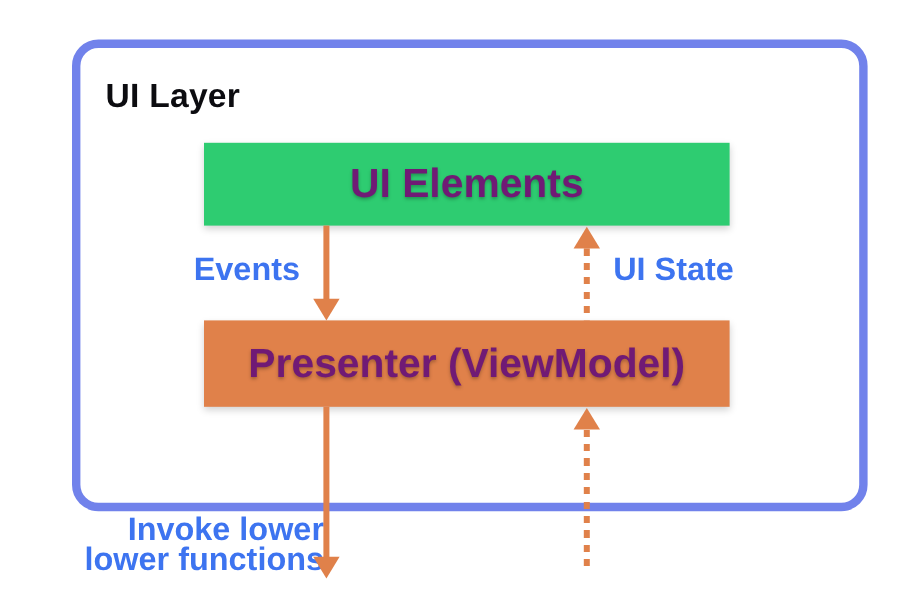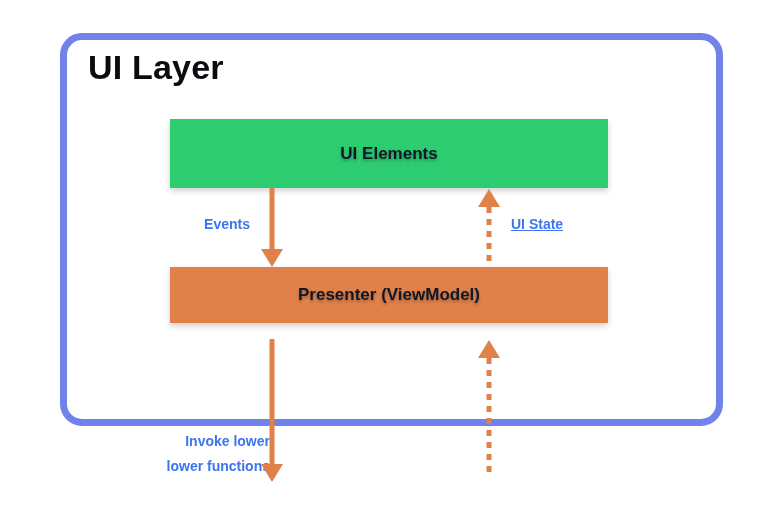--- a/index.html
+++ b/index.html
@@ -24,42 +24,42 @@
     position: absolute;
     left: 60px; top: 33px;
     width: 663px; height: 393px;
     border: 7px solid var(--frame-blue);
     border-radius: 22px;
     background: #ffffff;
     z-index: 1;
   }
   .layer-title {
     position: absolute;
-    left: 88px; top: 48px;
-    font-size: 34px;
+    left: 88px; top: 64px;
+    font-size: 28px;
     font-weight: bold;
     color: var(--title-black);
     letter-spacing: 0.2px;
     z-index: 2;
   }
   .box {
     position: absolute;
     left: 170px;
     width: 438px;
     display: flex;
     align-items: center;
     justify-content: center;
     box-shadow: 0 3px 6px rgba(0,0,0,0.18);
     z-index: 2;
   }
   .box-green { top: 119px; height: 69px; background: var(--box-green); }
-  .box-orange { top: 267px; height: 56px; background: var(--box-orange); }
+  .box-orange { top: 267px; height: 72px; background: var(--box-orange); }
   .box-label {
-    color: #0f172a;
-    font-size: 17px;
+    color: #701a75;
+    font-size: 34px;
     font-weight: bold;
     text-shadow: 0 2px 3px rgba(0,0,0,0.28);
     white-space: nowrap;
   }
   .arrow { position: absolute; z-index: 3; }
   .stem {
     position: absolute;
     left: 50%;
     transform: translateX(-50%);
     width: 5px;
@@ -91,28 +91,28 @@
 
   .arrow-invoke { left: 261px; top: 339px; width: 22px; height: 143px; }
   .arrow-invoke .stem { top: 0; height: 127px; }
 
   .arrow-data-stream { left: 478px; top: 340px; width: 22px; height: 138px; }
   .arrow-data-stream .stem { top: 18px; height: 120px; }
 
   .flow-label {
     position: absolute;
     color: var(--label-blue);
-    font-size: 14px;
+    font-size: 27px;
     font-weight: bold;
     line-height: 25px;
     z-index: 2;
     white-space: nowrap;
   }
   .label-events { left: 130px; top: 212px; width: 120px; text-align: right; }
-  .label-ui-state { left: 511px; top: 212px; text-align: left; text-decoration: underline; }
+  .label-ui-state { left: 511px; top: 212px; text-align: left; }
   .label-invoke { left: 70px; top: 429px; width: 200px; text-align: right; }
   .label-data { left: 355px; top: 429px; width: 160px; text-align: center; }
 </style>
 </head>
 <body>
 
 <div class="canvas">
 
   <div class="frame"></div>
 

